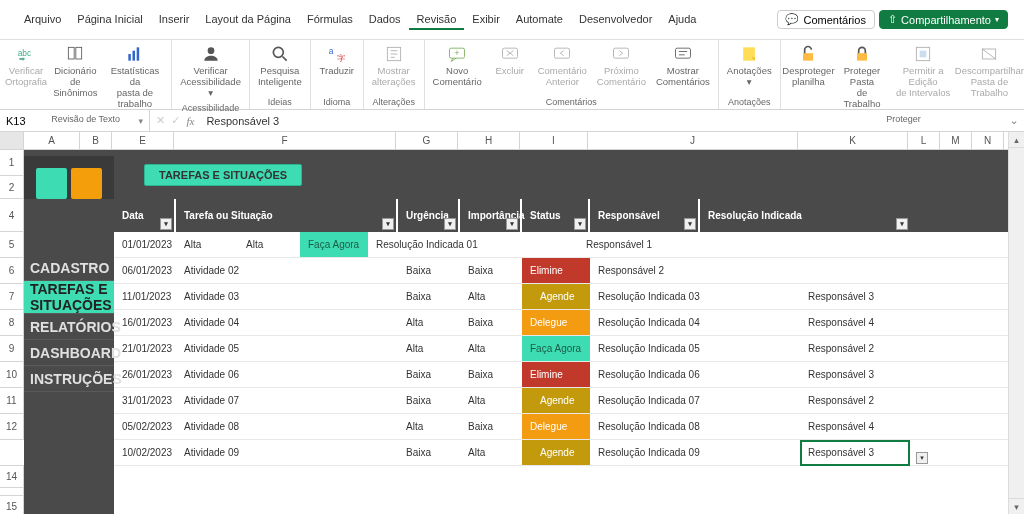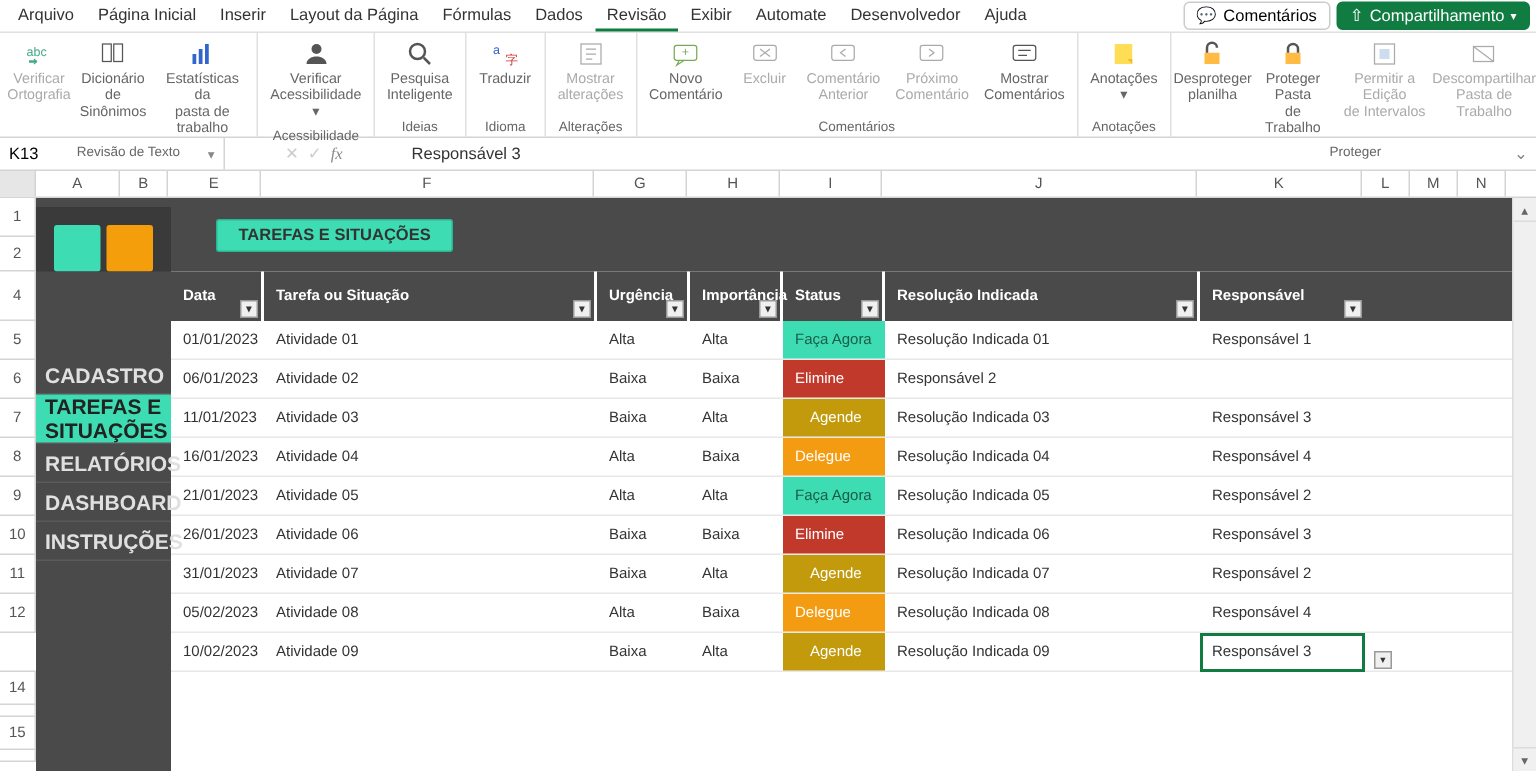--- a/index.html
+++ b/index.html
@@ -1,37 +1,37 @@
 <!DOCTYPE html>
 <html><head>
 <meta charset="utf-8">
 <style>
 * { margin:0; padding:0; box-sizing:border-box; font-family:'Segoe UI',Arial,sans-serif; }
 body { background:#fff; overflow:hidden; width:1024px; height:514px; position:relative; }
 
 
-.menubar { display:flex; align-items:center; height:22px; background:#fff; border-bottom:1px solid #e0e0e0; padding:0 4px; font-size:11px; }
+.menubar { display:flex; align-items:center; height:40px; background:#fff; border-bottom:1px solid #e0e0e0; padding:0 16px; font-size:11px; }
 .menubar .menu-item { padding:3px 8px; cursor:pointer; color:#333; }
 .menubar .menu-item.active { border-bottom:2px solid #107c41; }
 .menubar-right { margin-left:auto; display:flex; gap:4px; }
 .pill-btn { border:1px solid #ccc; border-radius:4px; padding:2px 8px; font-size:11px; display:flex; align-items:center; gap:4px; }
 .pill-btn.green { background:#107c41; color:#fff; border-color:#107c41; }
 
 
 .ribbon { display:flex; height:70px; background:#fff; border-bottom:1px solid #d4d4d4; }
 .ribbon-group { display:flex; flex-direction:column; border-right:1px solid #e0e0e0; padding:2px 4px 0; }
 .ribbon-group-items { display:flex; flex:1; align-items:flex-start; gap:2px; }
 .ribbon-group-label { font-size:9px; color:#666; text-align:center; padding:2px 0; }
 .ribbon-btn { display:flex; flex-direction:column; align-items:center; padding:2px 4px; font-size:9.5px; color:#666; text-align:center; line-height:1.15; cursor:pointer; min-width:44px; }
 .ribbon-btn.dim { color:#aaa; }
 .ribbon-icon { width:20px; height:20px; margin-bottom:2px; display:flex; align-items:center; justify-content:center; }
 .ribbon-icon svg { width:20px; height:20px; }
 
 
-.formula-row { display:flex; align-items:center; height:22px; border-bottom:1px solid #d4d4d4; font-size:11px;gap:34px; }
+.formula-row { display:flex; align-items:center; height:22px; border-bottom:1px solid #d4d4d4; font-size:11px; }
 .name-box { width:150px; border-right:1px solid #d4d4d4; padding:0 6px; display:flex; align-items:center; justify-content:space-between; height:100%; }
 .name-box-chev { color:#888; font-size:9px; }
 .fx-controls { display:flex; align-items:center; gap:6px; padding:0 6px; color:#888; }
 .fx-label { font-style:italic; font-family:'Times New Roman',serif; }
 .formula-input { flex:1; padding:0 6px; color:#333; }
 .formula-expand { width:16px; text-align:center; color:#888; padding-right:4px; }
 
 
 .col-headers { display:flex; height:18px; background:#fff; border-bottom:1px solid #d4d4d4; font-size:10px; }
 .corner { width:24px; border-right:1px solid #d4d4d4; background:#e6e6e6; }
@@ -410,33 +410,32 @@
             <div class="filter-arrow">▾</div>
           </div>
           <div class="th" style="width: 62px;">
             <span>Importância</span>
             <div class="filter-arrow">▾</div>
           </div>
           <div class="th" style="width: 68px;">
             <span>Status</span>
             <div class="filter-arrow">▾</div>
           </div>
+          <div class="th" style="width: 110px;">
+            <span>Responsável</span>
+            <div class="filter-arrow">▾</div>
+          </div>
           <div class="th" style="width: 210px;">
             <span>Resolução Indicada</span>
             <div class="filter-arrow">▾</div>
           </div>
-          <div class="th" style="width: 110px;">
-            <span>Responsável</span>
-            <div class="filter-arrow">▾</div>
-          </div>
         </div>
       <div class="tbl-body" id="tbl-body-slot">
           <div class="tr">
             <div class="td" style="width: 62px;">01/01/2023</div>
-            <div class="td" style="width: 222px;">Atividade  01</div>
             <div class="td" style="width: 62px;">Alta</div>
             <div class="td" style="width: 62px;">Alta</div>
             <div class="status-cell status-faca" style="width: 68px;">Faça Agora</div>
             <div class="td" style="width: 210px;">Resolução Indicada 01</div>
             <div class="td" style="width: 110px;">Responsável 1</div>
           </div>
           <div class="tr">
             <div class="td" style="width: 62px;">06/01/2023</div>
             <div class="td" style="width: 222px;">Atividade  02</div>
             <div class="td" style="width: 62px;">Baixa</div>

